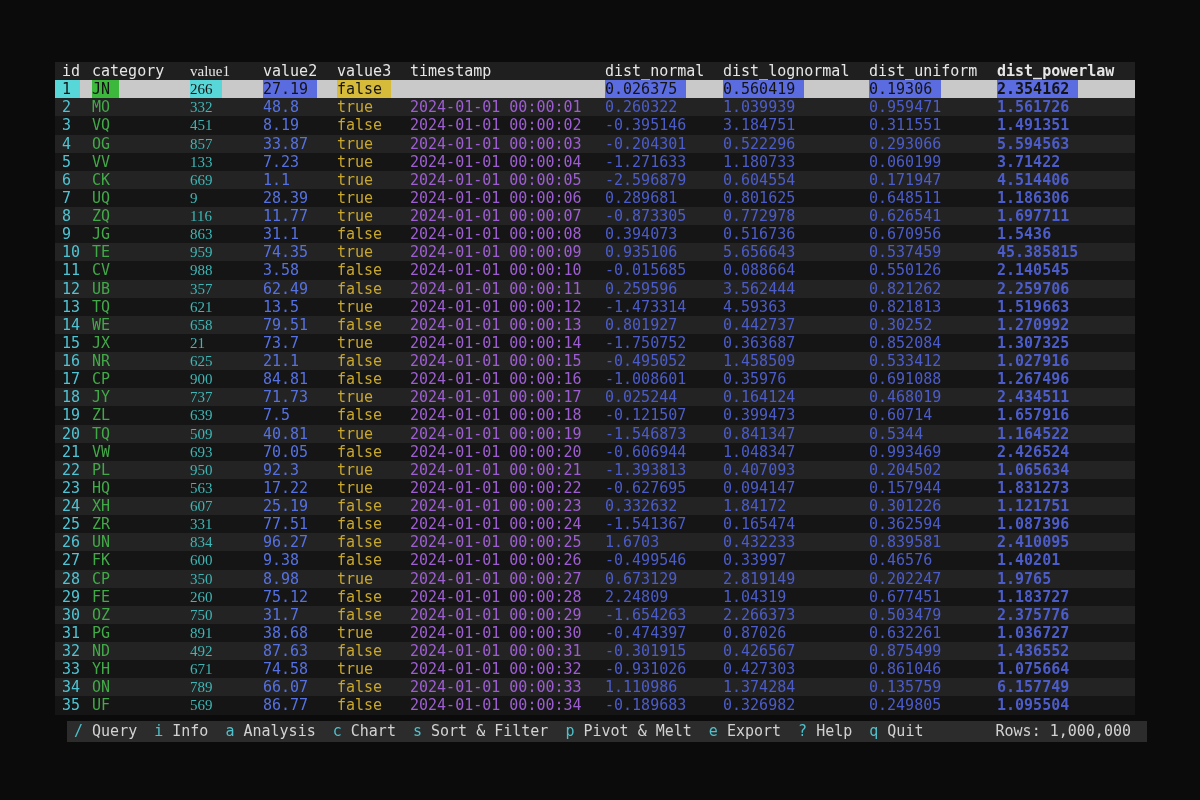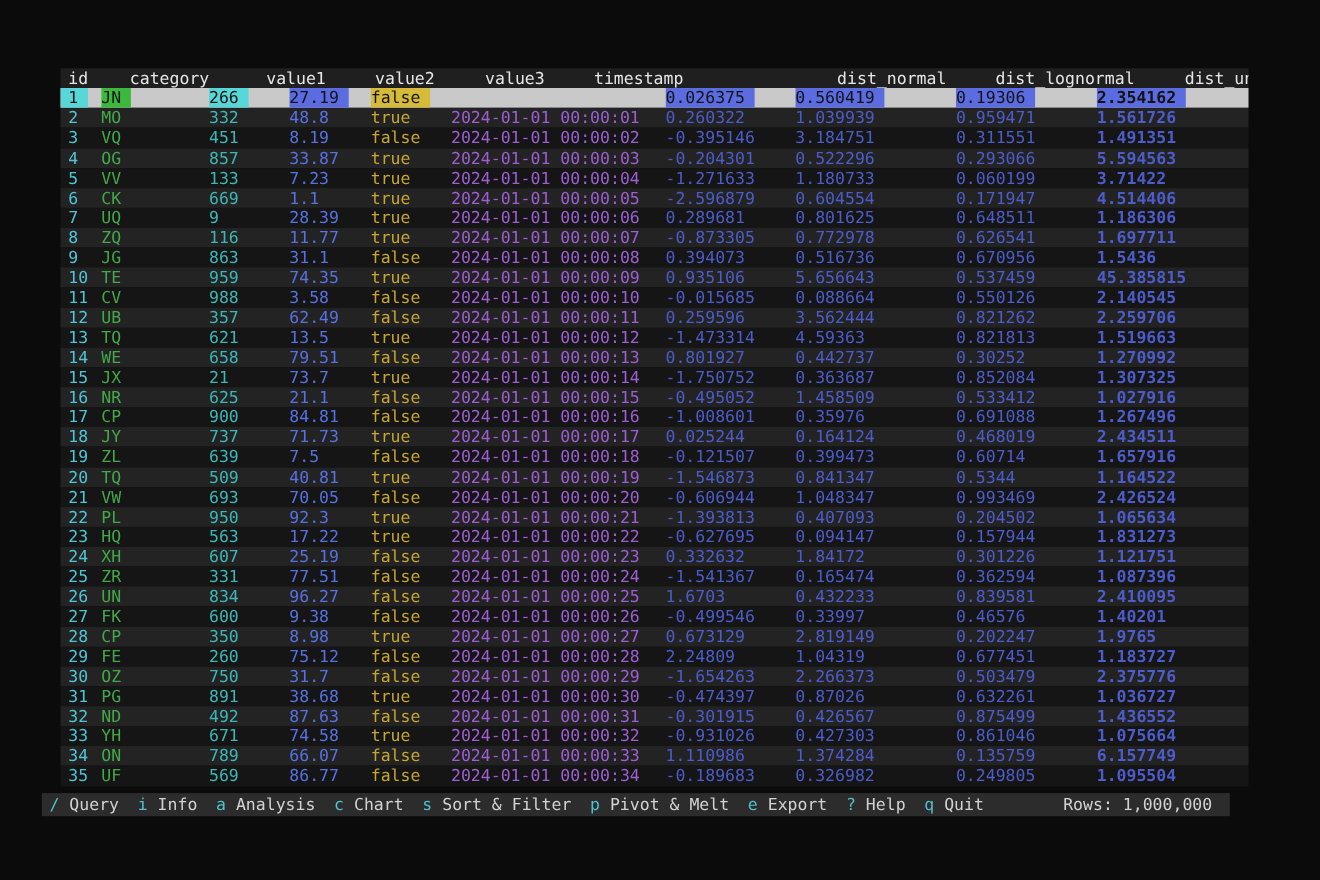--- a/index.html
+++ b/index.html
@@ -12,29 +12,29 @@
     position:relative;
   }
   #terminal {
     position:absolute; left:55px; top:62px; width:1080px;
   }
   .row {
     height:18.14px; line-height:18.3px;
     white-space:pre; overflow:hidden;
     display:flex;
   }
-  .row.head { background:var(--header-bg);gap:26px; }
+  .row.head { background:var(--header-bg); }
   .row.head .val { color:var(--header-fg); }
   .row.odd  { background:var(--row-odd-bg); }
   .row.even { background:var(--row-even-bg); }
   .row.sel  { background:var(--selected-row-bg); }
   .cell { display:inline-block; height:100%; white-space:pre; overflow:hidden; flex:none; }
   .c0 { width:37px; }
   .c1 { width:98px; }
-  .c2 { width:73px; }
+  .c2 { width:73px;font-family:Liberation Serif, serif; }
   .c3 { width:74px; }
   .c4 { width:73px; }
   .c5 { width:195px; }
   .c6 { width:118px; }
   .c7 { width:146px; }
   .c8 { width:128px; }
   .c9 { width:138px;font-weight:bold; }
   .val { display:inline-block; height:100%; }
   .c0 .val { padding-left:7px; }
   .c0 .val { color:var(--id-fg); }
@@ -47,21 +47,21 @@
   
   .row.sel .val { color:var(--selected-text); padding-right:9px; }
   .row.sel .c0 .val { background:var(--hl-id-bg); }
   .row.sel .c1 .val { background:var(--hl-category-bg); }
   .row.sel .c2 .val { background:var(--hl-value1-bg); }
   .row.sel .c3 .val { background:var(--hl-value2-bg); }
   .row.sel .c4 .val { background:var(--hl-value3-bg); }
   .row.sel .c5 .val { background:var(--hl-timestamp-bg);margin-top:24px; }
   .row.sel .c6 .val, .row.sel .c7 .val, .row.sel .c8 .val, .row.sel .c9 .val { background:var(--hl-dist-bg); }
   #statusbar {
-    position:absolute; left:38px; top:721px; width:1080px; height:21px;
+    position:absolute; left:67px; top:721px; width:1080px; height:21px;
     background:var(--statusbar-bg);
     line-height:21px; white-space:pre;
     display:flex; justify-content:space-between;
   }
   #menu { padding-left:7px; display:flex; }
   .menu-item { margin-right:17px; }
   .menu-key { color:var(--statusbar-key-fg); }
   .menu-label { color:var(--statusbar-label-fg); }
   #rowcount { color:var(--statusbar-label-fg); padding-right:16px; }
 </style>

